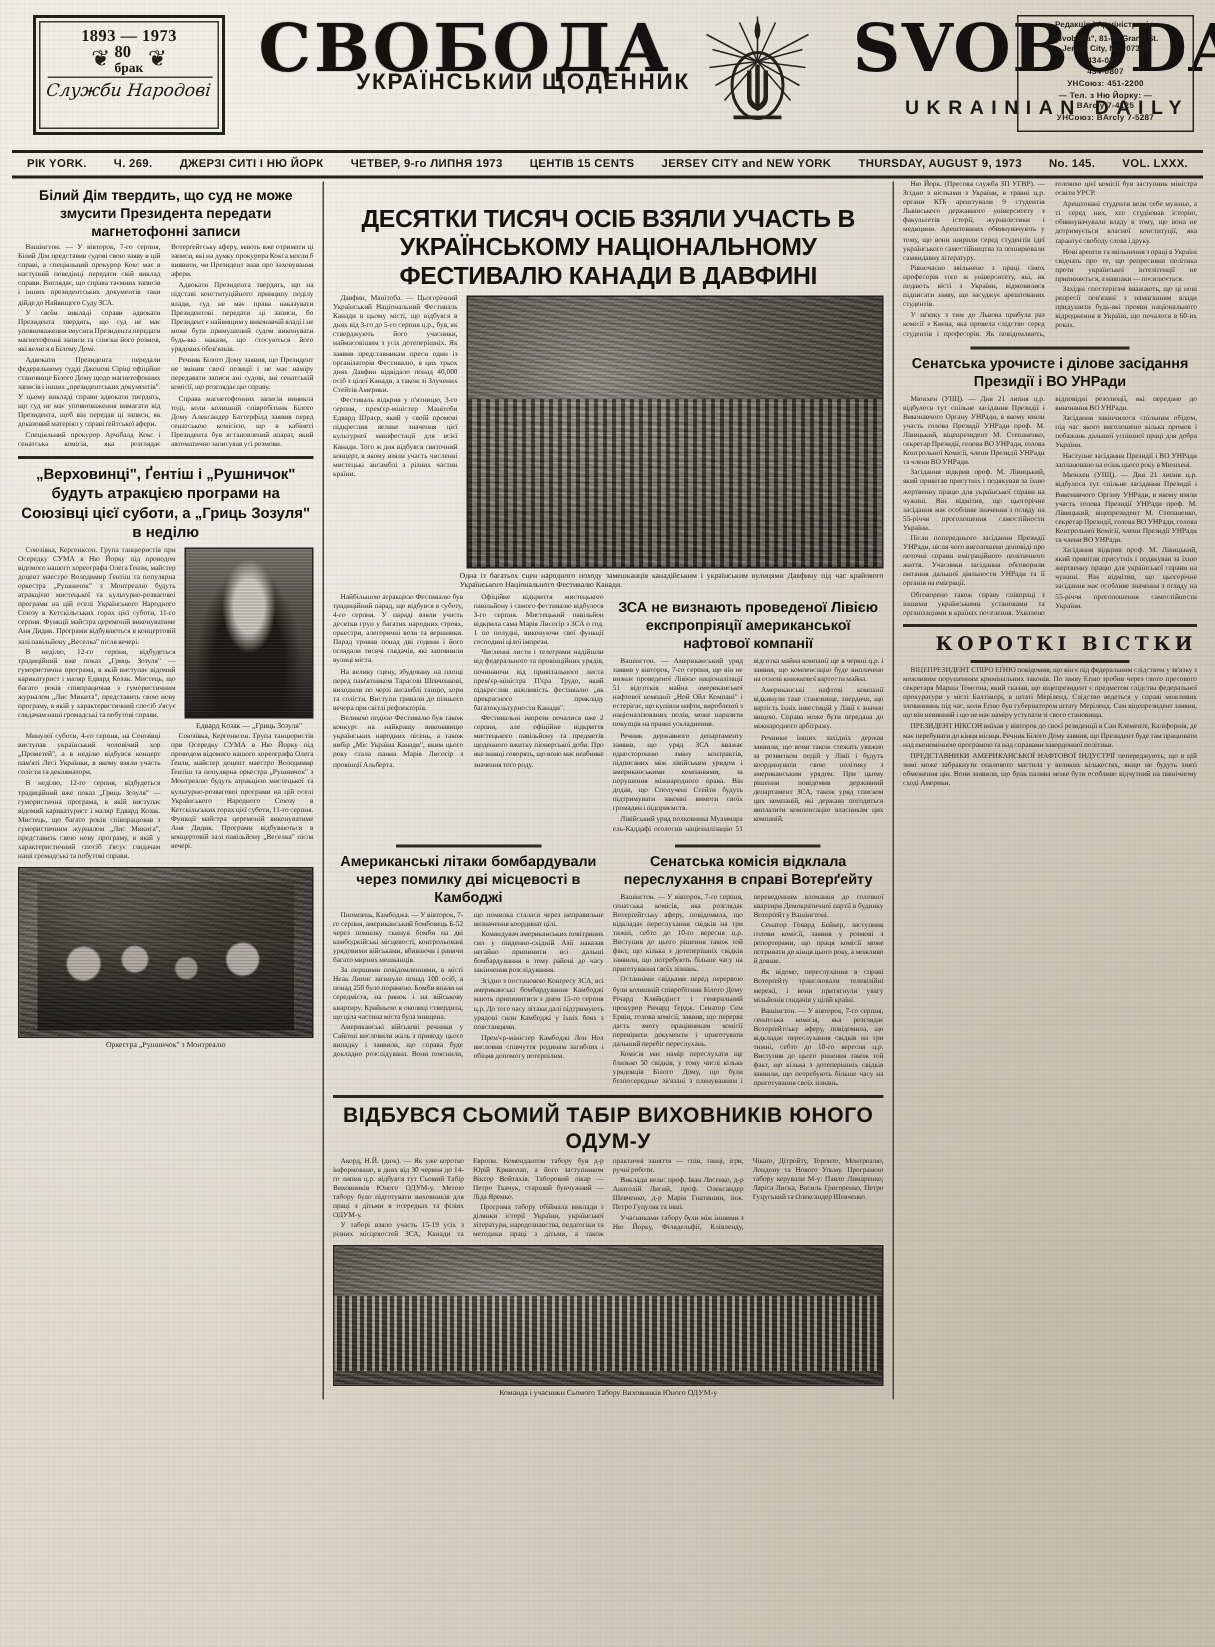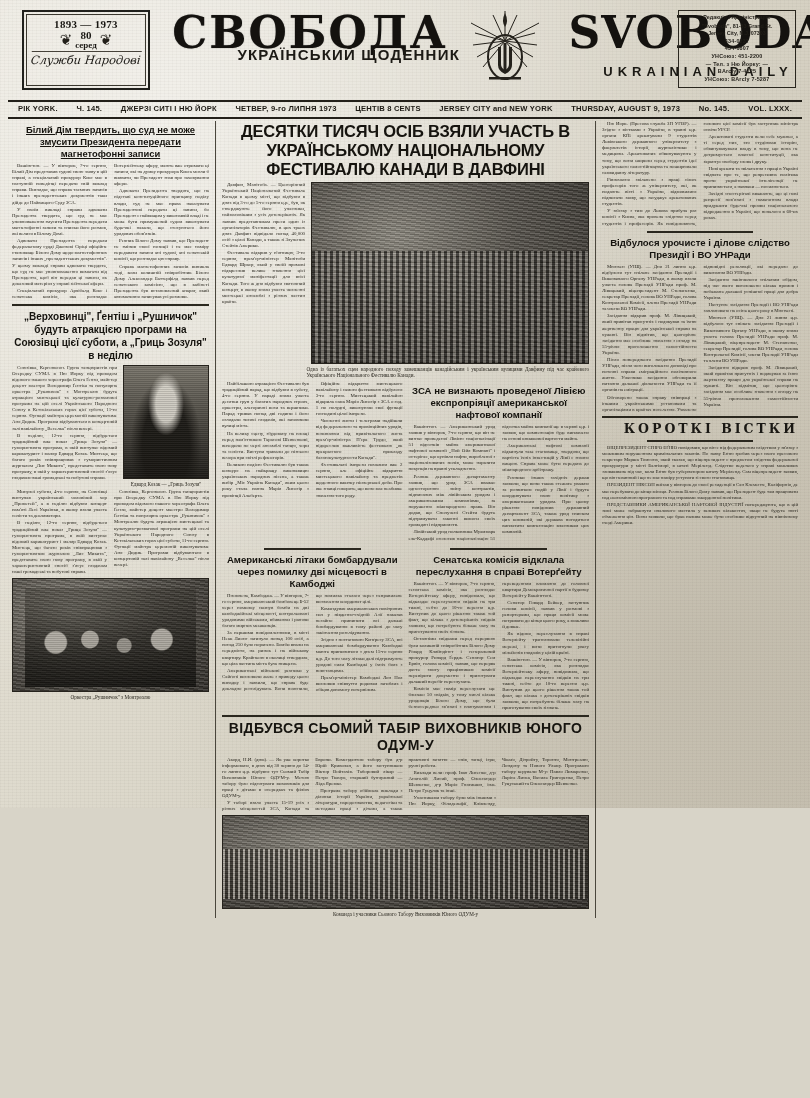--- a/index.html
+++ b/index.html
@@ -3,21 +3,21 @@
 <meta charset="utf-8">
 <style>
   html,body{margin:0;padding:0;}
   body{
     width:810px;height:1098px;overflow:hidden;
     background:#d8d4c8;
     font-family:"Liberation Serif",serif;
     color:#1a1814;
   }
   .page{
-    position:relative;width:810px;height:808px;
+    position:relative;width:810px;height:1098px;
     background:
       radial-gradient(ellipse at 20% 15%, rgba(255,255,255,.55), rgba(255,255,255,0) 60%),
       radial-gradient(ellipse at 85% 80%, rgba(120,110,90,.16), rgba(255,255,255,0) 55%),
       linear-gradient(115deg,#e6e2d7 0%,#dedacd 35%,#d5d0c2 70%,#cdc7b8 100%);
     box-sizing:border-box;
     padding:6px 8px 0 8px;
   }
   .page:after{
     content:"";position:absolute;inset:0;pointer-events:none;
     background:
@@ -36,21 +36,21 @@
   .emblem-in{
     width:100%;height:100%;border:1px solid #3a372e;box-sizing:border-box;
     display:flex;flex-direction:column;align-items:center;justify-content:flex-start;
     padding-top:3px;
   }
   .emb-years{font-family:"Liberation Serif",serif;font-weight:bold;font-size:11px;letter-spacing:.3px;}
   .emb-mid{display:flex;align-items:center;gap:3px;margin-top:0px;}
   .emb-laurel{font-size:15px;line-height:1;color:#23201a;}
   .emb-num{font-weight:bold;font-size:11px;line-height:1;}
   .emb-rok{font-size:9px;font-weight:bold;line-height:1;}
-  .emb-col{display:flex;flex-direction:column;align-items:center;}
+  .emb-col{display:flex;flex-direction:column;}
   .emb-motto{
     font-family:"DejaVu Serif",serif;font-style:italic;font-size:11.5px;
     margin-top:1px;border-top:1px solid #46423a;padding-top:1px;
     transform:skewX(-6deg);
   }
   .title-ua{
     position:absolute;left:152px;top:4px;width:300px;text-align:center;
     font-family:"DejaVu Serif",serif;font-weight:bold;font-size:44px;line-height:46px;
     letter-spacing:2px;color:#14120f;
     text-shadow:0 0 1px rgba(0,0,0,.5);
@@ -98,22 +98,22 @@
   .content{display:flex;gap:0;margin-top:2px;}
   .col{box-sizing:border-box;}
   .col-left{width:208px;padding:0 6px 0 4px;border-right:1px solid #4a463c;}
   .col-mid{width:380px;padding:0 6px;border-right:1px solid #4a463c;}
   .col-right{width:206px;padding:0 4px 0 6px;}
 
   .hl{
     font-family:"Liberation Sans",sans-serif;font-weight:bold;
     text-align:center;color:#16140f;line-height:11.5px;
   }
-  .hl-lead{font-size:9.4px;line-height:12px;margin:3px 0 3px;text-decoration:underline;}
-  .hl-main{font-size:16.5px;line-height:19px;letter-spacing:-.2px;margin:1px 0 3px;}
+  .hl-lead{font-size:9.4px;line-height:12px;margin:3px 0 3px;}
+  .hl-main{font-size:16.5px;line-height:19px;letter-spacing:-.2px;margin:16px 0 3px;}
   .hl-right{font-size:10.5px;line-height:13px;margin:3px 0 3px;}
   .hl-sec{font-size:10px;line-height:13px;margin:4px 0 3px;}
   .hl-sec2{font-size:9.6px;line-height:12px;margin:4px 0 3px;}
   .hl-wide{font-size:14px;line-height:17px;letter-spacing:.4px;margin:3px 0 3px;}
   .hl-briefs{
     font-family:"DejaVu Serif",serif;font-weight:bold;font-size:12.5px;
     letter-spacing:3px;text-align:right;margin:3px 0 2px;
   }
   .divider-d{border-top:2px solid #2b281f;margin:3px 0 1px;}
   .divider-short{border-top:2px solid #2b281f;width:54%;margin:4px auto 3px;}
@@ -181,21 +181,21 @@
 
   <div class="masthead">
 
     <div class="emblem">
       <div class="emblem-in">
         <div class="emb-years">1893 — 1973</div>
         <div class="emb-mid">
           <span class="emb-laurel">❦</span>
           <span class="emb-col">
             <span class="emb-num">80</span>
-            <span class="emb-rok">серед</span>
+            <span class="emb-rok">брак</span>
           </span>
           <span class="emb-laurel">❦</span>
         </div>
         <div class="emb-motto">Служби Народові</div>
       </div>
     </div>
 
     <div class="title-ua">СВОБОДА</div>
     <div class="subtitle-ua">УКРАЇНСЬКИЙ ЩОДЕННИК</div>
 
@@ -239,24 +239,24 @@
       <div class="tel">— Тел. з Ню Йорку: —</div>
       <div class="tel">BArcly 7-4125</div>
       <div class="tel">УНСоюз: BArcly 7-5287</div>
     </div>
   </div>
 
   <div class="rule-thick"></div>
 
   <div class="dateline">
     <span>РІК YORK.</span>
-    <span>Ч. 145.</span>
+    <span>Ч. 269.</span>
     <span>ДЖЕРЗІ СИТІ І НЮ ЙОРК</span>
     <span>ЧЕТВЕР, 9-го ЛИПНЯ 1973</span>
-    <span class="dl-cents">ЦЕНТІВ 8 CENTS</span>
+    <span class="dl-cents">ЦЕНТІВ 15 CENTS</span>
     <span>JERSEY CITY and NEW YORK</span>
     <span>THURSDAY, AUGUST 9, 1973</span>
     <span>No. 145.</span>
     <span>VOL. LXXX.</span>
   </div>
 
   <div class="rule-thick"></div>
 
   <div class="content">
 
@@ -387,21 +387,21 @@
       <div class="txt cols2">
         <p>Ню Йорк. (Пресова служба ЗП УГВР). — Згідно з вістками з України, в травні ц.р. органи КҐБ арештували 9 студентів Львівського державного університету з факультетів історії, журналістики і медицини. Арештованих обвинувачують у тому, що вони ширили серед студентів ідеї українського самостійництва та поширювали самвидавну літературу.</p>
         <p>Рівночасно звільнено з праці сімох професорів того ж університету, які, як подають вісті з України, відмовилися підписати заяву, що засуджує арештованих студентів.</p>
         <p>У зв'язку з тим до Львова прибула раз комісії з Києва, яка провела слідство серед студентів і професорів. Як повідомляють, головою цієї комісії був заступник міністра освіти УРСР.</p>
         <p>Арештовані студенти вели себе мужньо, а ті серед них, хто студіював історію, обвинувачували владу в тому, що вона не дотримується власної конституції, яка ґарантує свободу слова і друку.</p>
         <p>Нові арешти та звільнення з праці в Україні свідчать про те, що репресивна політика проти української інтелігенції не припиняється, а навпаки — посилюється.</p>
         <p>Західні спостерігачі вважають, що ці нові репресії пов'язані з намаганням влади придушити будь-які прояви національного відродження в Україні, що почалося в 60-их роках.</p>
       </div>
 
       <div class="divider-short"></div>
-      <div class="hl hl-sec2">Відбулося урочисте і ділове слідство Президії і ВО УНРади</div>
+      <div class="hl hl-sec2">Сенатська урочисте і ділове засідання Президії і ВО УНРади</div>
       <div class="txt cols2">
         <p>Мюнхен (УІЩ). — Дня 21 липня ц.р. відбулося тут спільне засідання Президії і Виконавчого Органу УНРади, в якому взяли участь голова Президії УНРади проф. М. Лівицький, віцепрезидент М. Степаненко, секретар Президії, голова ВО УНРади, голова Контрольної Комісії, члени Президії УНРади та члени ВО УНРади.</p>
         <p>Засідання відкрив проф. М. Лівицький, який привітав присутніх і подякував за їхню жертвенну працю для української справи на чужині. Він відмітив, що цьогорічне засідання має особливе значення з огляду на 55-річчя проголошення самостійности України.</p>
         <p>Після попереднього засідання Президії УНРади, після чого виголошено доповіді про поточні справи еміграційного політичного життя. Учасники засідання обговорили питання дальшої діяльности УНРади та її органів на еміграції.</p>
         <p>Обговорено також справу співпраці з іншими українськими установами та організаціями в країнах поселення. Ухвалено відповідні резолюції, які передано до виконання ВО УНРади.</p>
         <p>Засідання закінчилося спільним обідом, під час якого виголошено кілька промов і побажань дальшої успішної праці для добра України.</p>
         <p>Наступне засідання Президії і ВО УНРади заплановано на осінь цього року в Мюнхені.</p>
         <p>Мюнхен (УІЩ). — Дня 21 липня ц.р. відбулося тут спільне засідання Президії і Виконавчого Органу УНРади, в якому взяли участь голова Президії УНРади проф. М. Лівицький, віцепрезидент М. Степаненко, секретар Президії, голова ВО УНРади, голова Контрольної Комісії, члени Президії УНРади та члени ВО УНРади.</p>
         <p>Засідання відкрив проф. М. Лівицький, який привітав присутніх і подякував за їхню жертвенну працю для української справи на чужині. Він відмітив, що цьогорічне засідання має особливе значення з огляду на 55-річчя проголошення самостійности України.</p>
       </div>

